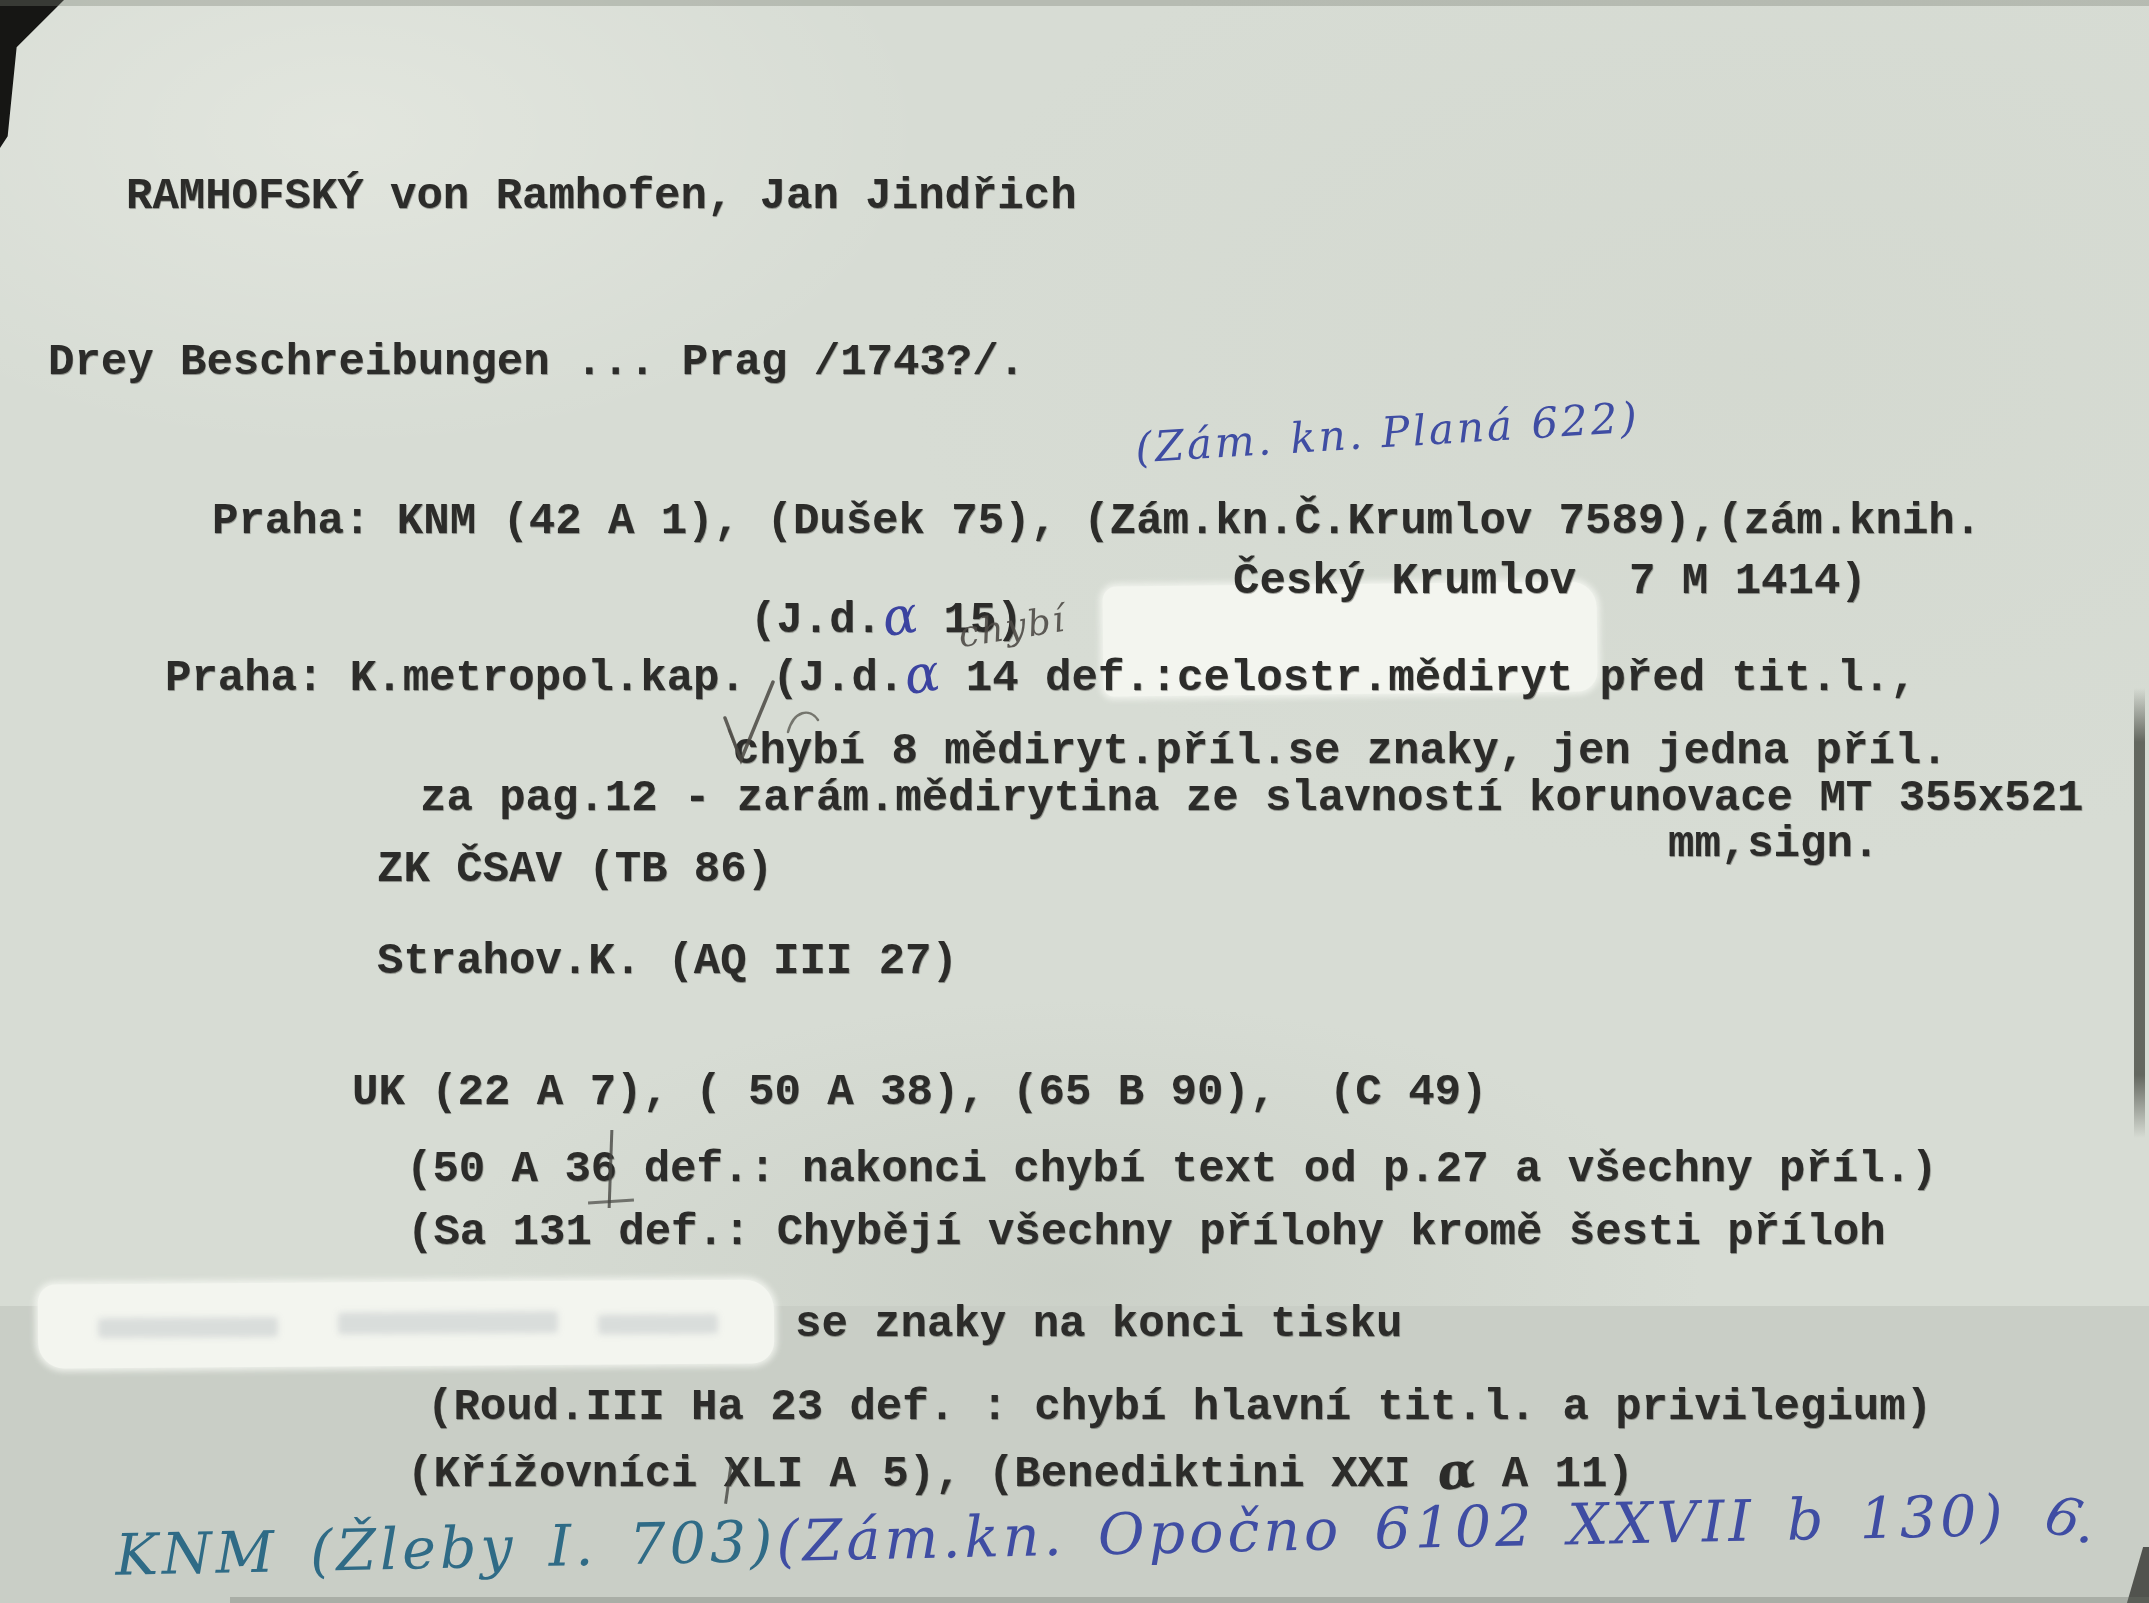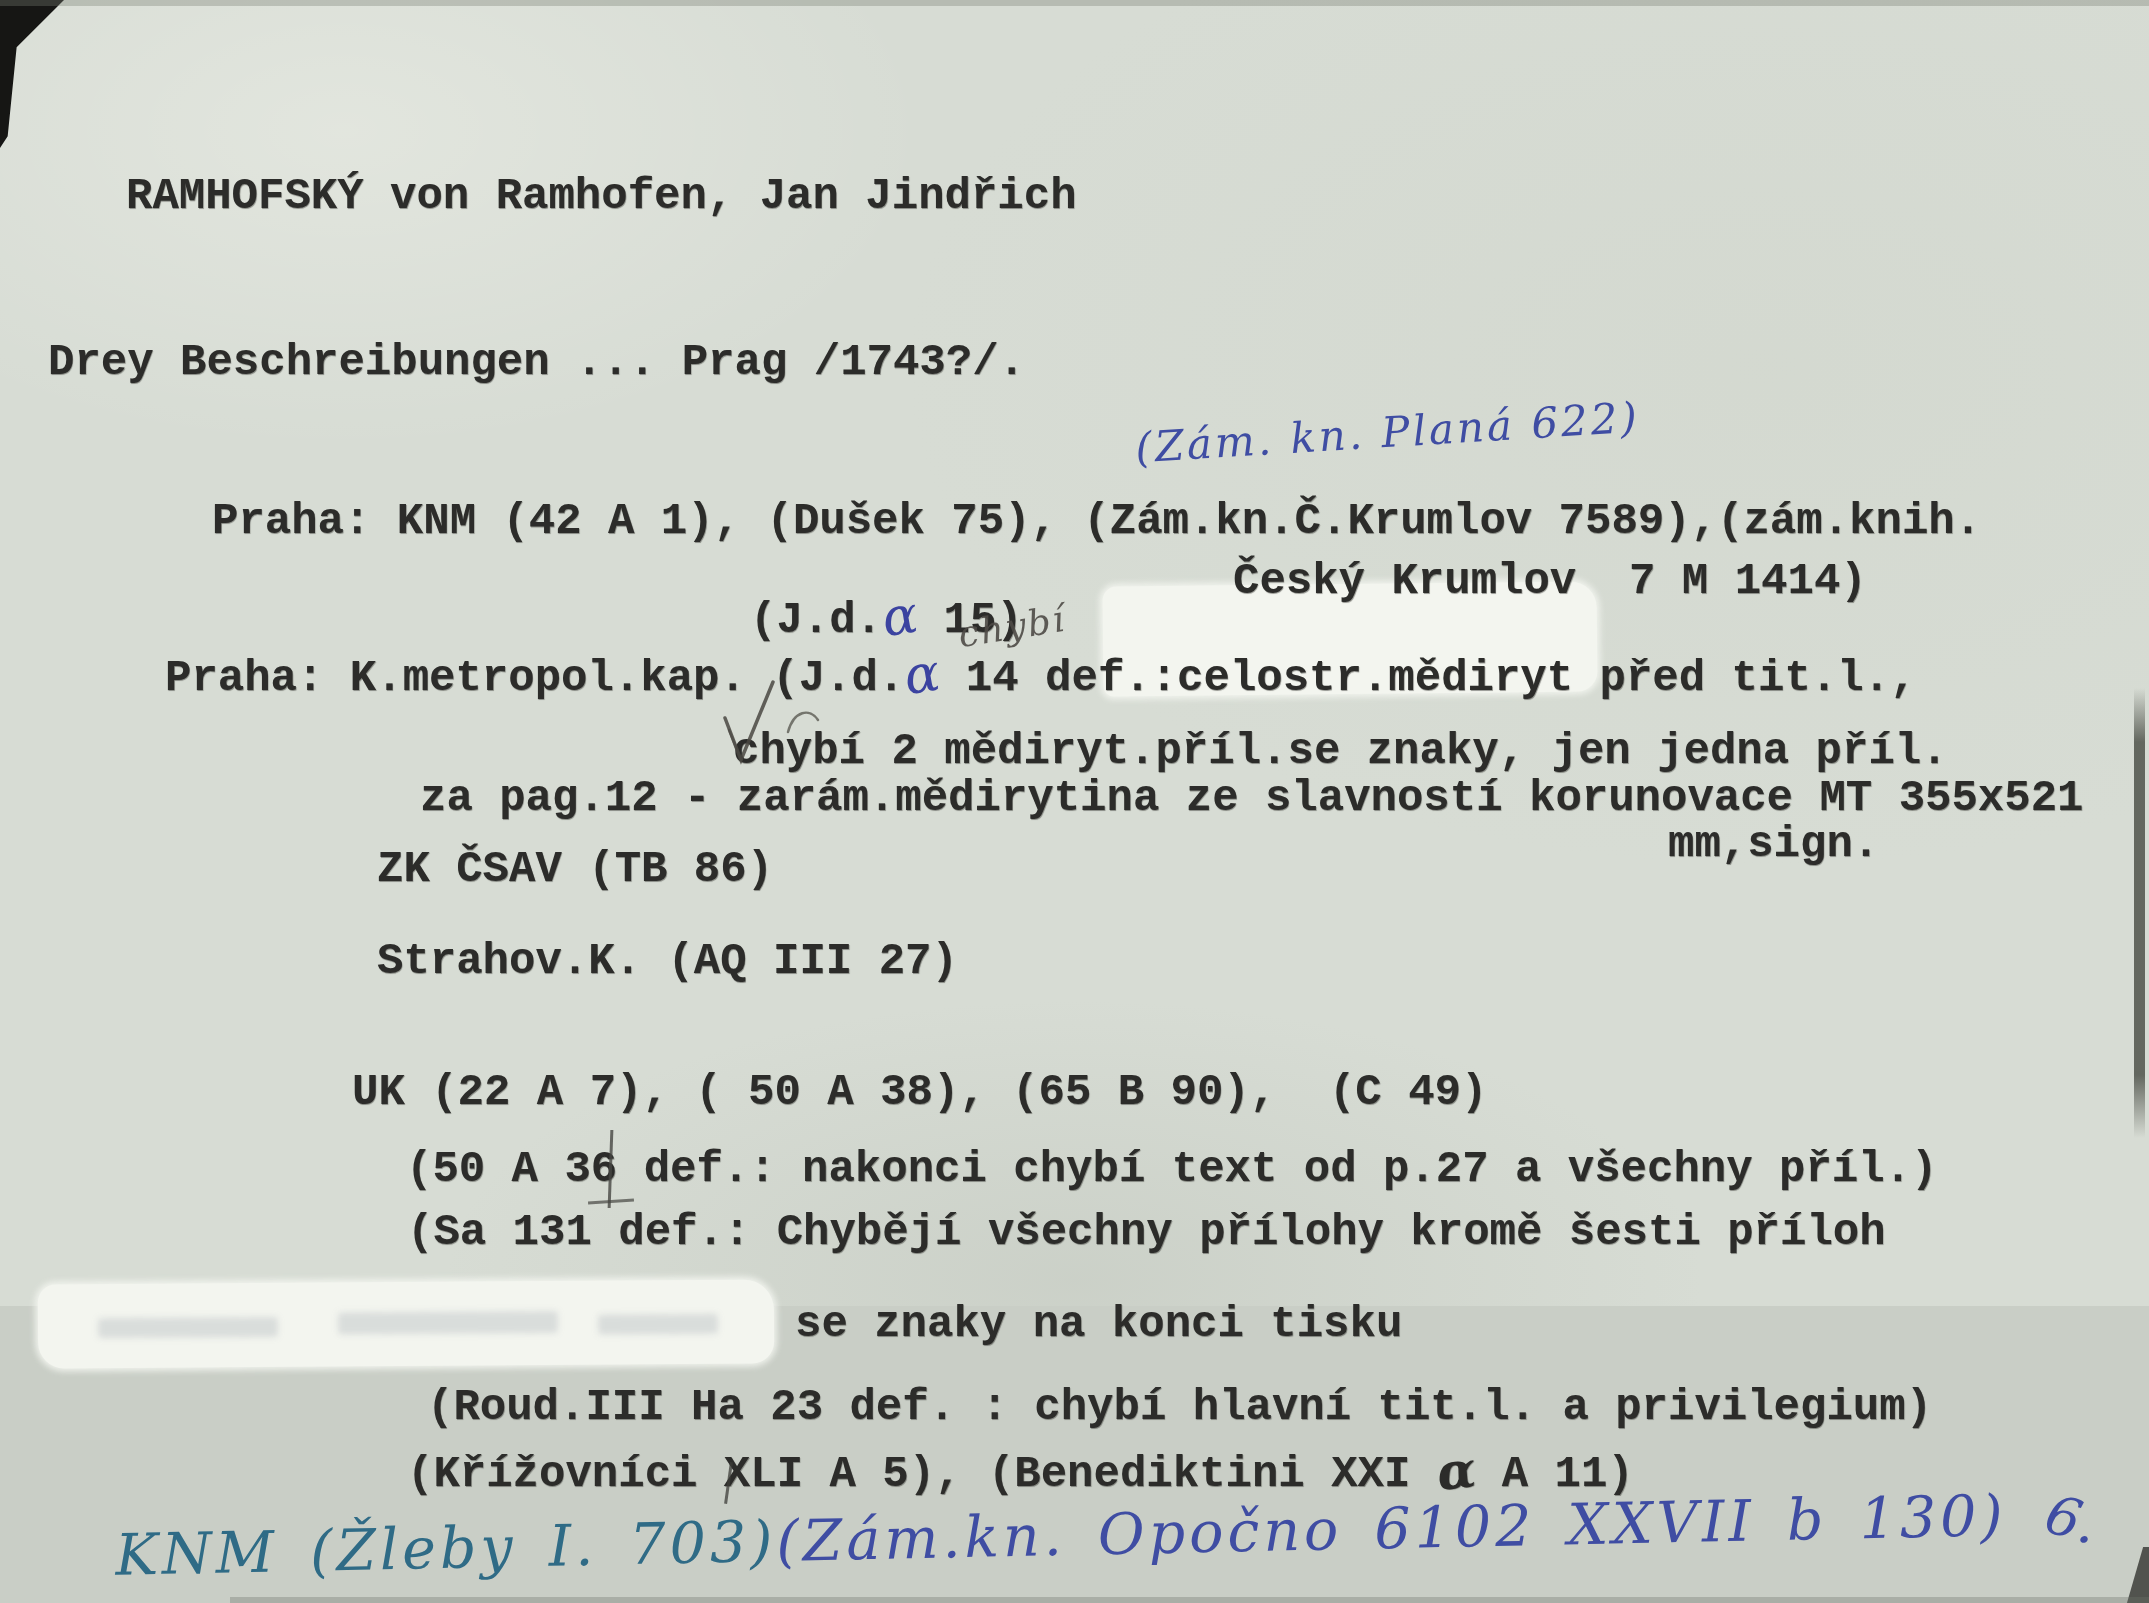--- a/index.html
+++ b/index.html
@@ -66,21 +66,21 @@
   <div class="t" style="left:48px;top:338px;">Drey Beschreibungen ... Prag /1743?/.</div>
 
   <div class="t" style="left:184px;top:497px;margin-left:28px;">Praha: KNM (42 A 1), (Dušek 75), (Zám.kn.Č.Krumlov 7589),(zám.knih.</div>
 
   <div class="t" style="left:1233px;top:557px;">Český Krumlov  7 M 1414)</div>
 
   <div class="t" style="left:750px;top:590px;"><span>(J.d.</span><span class="alpha-blue">α</span><span> 15)</span></div>
 
   <div class="t" style="left:165px;top:648px;"><span>Praha: K.metropol.kap. (J.d.</span><span class="alpha-blue">α</span><span> 14 def.:celostr.mědiryt před tit.l.,</span></div>
 
-  <div class="t" style="left:733px;top:727px;">chybí 2 mědiryt.příl.se znaky, jen jedna příl.</div>
+  <div class="t" style="left:733px;top:727px;">chybí 8 mědiryt.příl.se znaky, jen jedna příl.</div>
 
   <div class="t" style="left:420px;top:774px;">za pag.12 - zarám.mědirytina ze slavností korunovace MT 355x521</div>
 
   <div class="t" style="left:1668px;top:820px;">mm,sign.</div>
 
   <div class="t" style="left:377px;top:845px;">ZK ČSAV (TB 86)</div>
 
   <div class="t" style="left:377px;top:937px;">Strahov.K. (AQ III 27)</div>
 
   <div class="t" style="left:352px;top:1068px;">UK (22 A 7), ( 50 A 38), (65 B 90),  (C 49)</div>

